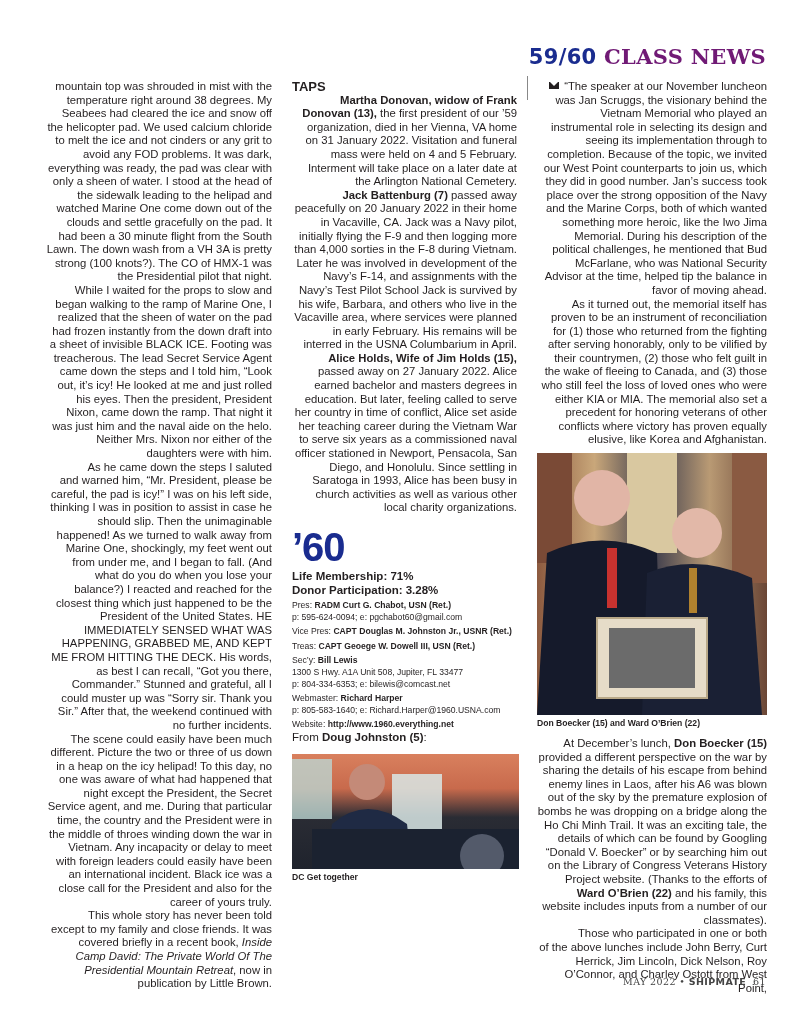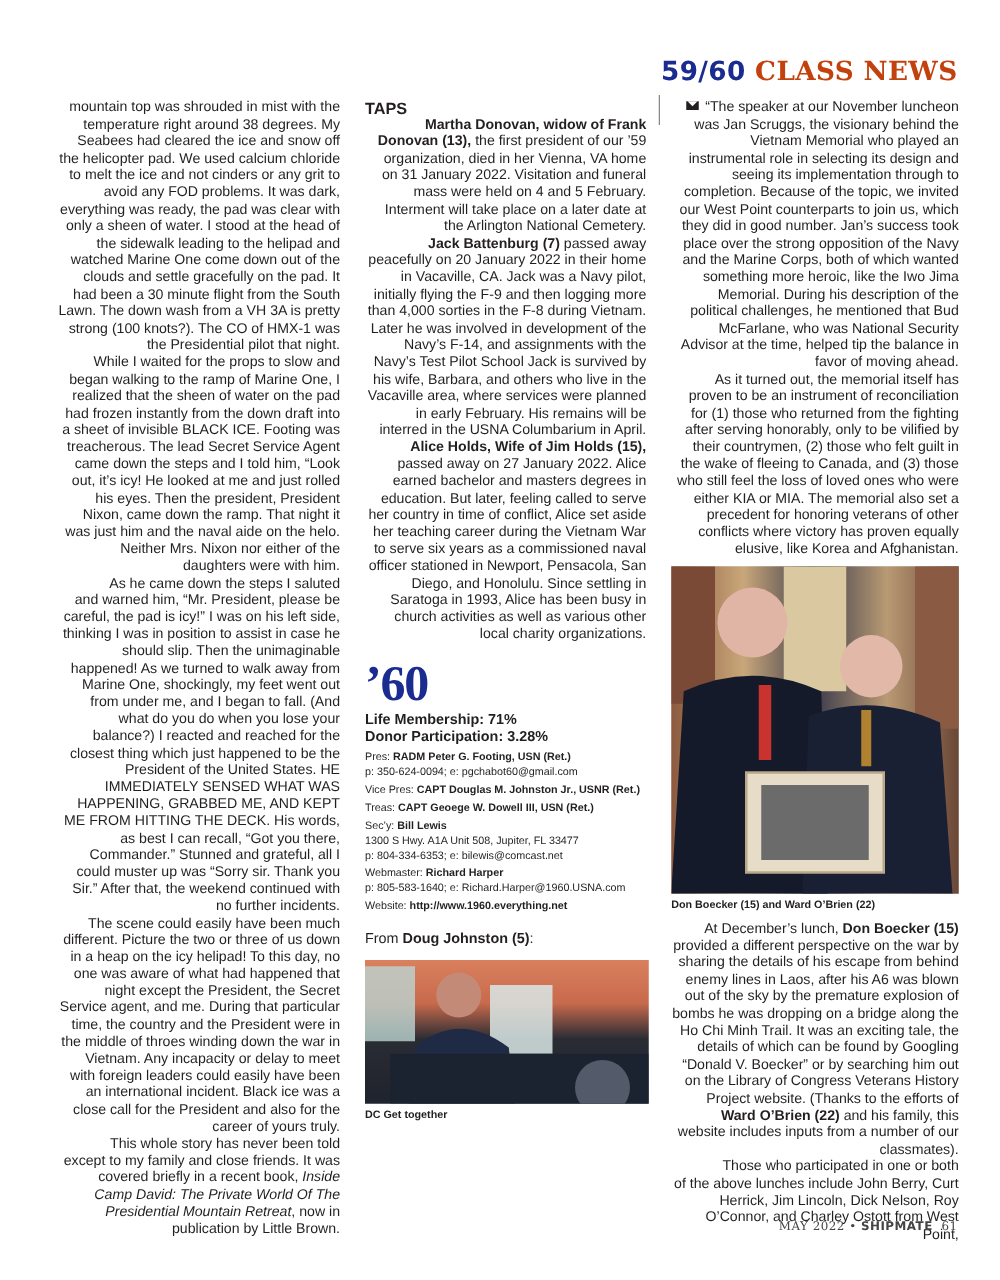--- a/index.html
+++ b/index.html
@@ -1,36 +1,36 @@
 <!DOCTYPE html>
 <html><head>
 <meta charset="utf-8">
 <style>
   html, body { margin: 0; padding: 0; background: #ffffff; }
   body { width: 800px; height: 1024px; position: relative; overflow: hidden;
          font-family: "Liberation Sans", sans-serif; color: #231f20; }
   .header { position: absolute; right: 34px; top: 44px; font-family: "DejaVu Serif", serif;
             font-size: 21px; font-weight: bold; letter-spacing: 0.3px; }
   .header .num { color: #1a2c8f; font-family: "DejaVu Sans", sans-serif; font-weight: bold; margin-top: 32px; }
-  .header .title { color: #c2410c; }
+  .header .title { color: #701a75; }
   .col { position: absolute; top: 80px; font-size: 11.3px; line-height: 13.6px; }
   .col p { margin: 0; text-align: right; }
   .col p.ind { text-indent: 22px; }
   .c1 { left: 46px; width: 226px; }
   .c2 { left: 292px; width: 225px; }
   .c3 { left: 537px; width: 230px; }
   .rule { position: absolute; left: 527px; top: 76px; width: 1px; height: 24px; background: #888; }
   b { font-weight: bold; }
   i { font-style: italic; }
   .taps { font-weight: bold; font-size: 13px; }
-  .big60 { font-family: Liberation Serif, serif; font-weight: bold; color: #1a2c8f;
+  .big60 { font-family: Liberation Sans, sans-serif; font-weight: bold; color: #1a2c8f;
            font-size: 40px; line-height: 44px; margin-top: 10px; letter-spacing: -1px; }
   .stat { font-weight: bold; font-size: 11.5px; line-height: 14px; }
   .info { font-size: 8.6px; line-height: 11.6px; margin-top: 3px; }
-  .from { margin-top: 14px; font-size: 11.5px; }
+  .from { font-size: 11.5px; }
   .photo { position: relative; overflow: hidden; }
   .p1 { width: 227px; height: 115px; margin-top: 9px; margin-left: 0;
         background: linear-gradient(180deg, #d9805e 0%, #c86a4c 30%, #2a2c34 55%, #1f232d 100%); }
   .p2 { width: 230px; height: 262px; margin-top: 6px;
         background: linear-gradient(90deg, #8c5a3f 0%, #c9a77a 25%, #3b3b4b 50%, #b99a74 75%, #6a4636 100%); }
   .caption { font-size: 8.6px; font-weight: bold; margin-top: 3px; line-height: 11px; }
   .footer { position: absolute; right: 34px; top: 976px; font-family: "DejaVu Serif", serif;
             font-size: 9.5px; color: #444; letter-spacing: 0.4px; }
   .footer b { font-family: "DejaVu Sans", sans-serif; }
   .env-icon { display: inline-block; width: 10px; height: 7px; background: #231f20; margin-right: 5px;
@@ -58,22 +58,22 @@
   <div class="taps">TAPS</div>
   <p><b>Martha Donovan, widow of Frank Donovan (13),</b><span> the first president of our ’59 organization, died in her Vienna, VA home on 31 January 2022. Visitation and funeral mass were held on 4 and 5 February. Interment will take place on a later date at the Arlington National Cemetery.</span></p>
   <p class="ind"><b>Jack Battenburg (7)</b><span> passed away peacefully on 20 January 2022 in their home in Vacaville, CA. Jack was a Navy pilot, initially flying the F-9 and then logging more than 4,000 sorties in the F-8 during Vietnam. Later he was involved in development of the Navy’s F-14, and assignments with the Navy’s Test Pilot School Jack is survived by his wife, Barbara, and others who live in the Vacaville area, where services were planned in early February. His remains will be interred in the USNA Columbarium in April.</span></p>
   <p class="ind"><b>Alice Holds, Wife of Jim Holds (15),</b><span> passed away on 27 January 2022. Alice earned bachelor and masters degrees in education. But later, feeling called to serve her country in time of conflict, Alice set aside her teaching career during the Vietnam War to serve six years as a commissioned naval officer stationed in Newport, Pensacola, San Diego, and Honolulu. Since settling in Saratoga in 1993, Alice has been busy in church activities as well as various other local charity organizations.</span></p>
 
   <div class="big60">’60</div>
   <div class="stat">Life Membership: 71%</div>
   <div class="stat">Donor Participation: 3.28%</div>
 
   <div class="info">
-    <span>Pres: </span><b>RADM Peter G. Footing, USN (Ret.)</b><br>
-    <span>p: 350-624-0094; e: pgchabot60@gmail.com</span>
+    <span>Pres: </span><b>RADM Curt G. Chabot, USN (Ret.)</b><br>
+    <span>p: 595-624-0094; e: pgchabot60@gmail.com</span>
   </div>
   <div class="info">
     <span>Vice Pres: </span><b>CAPT Douglas M. Johnston Jr., USNR (Ret.)</b>
   </div>
   <div class="info">
     <span>Treas: </span><b>CAPT Geoege W. Dowell III, USN (Ret.)</b>
   </div>
   <div class="info">
     <span>Sec’y: </span><b>Bill Lewis</b><br>
     <span>1300 S Hwy. A1A Unit 508, Jupiter, FL 33477</span><br>

